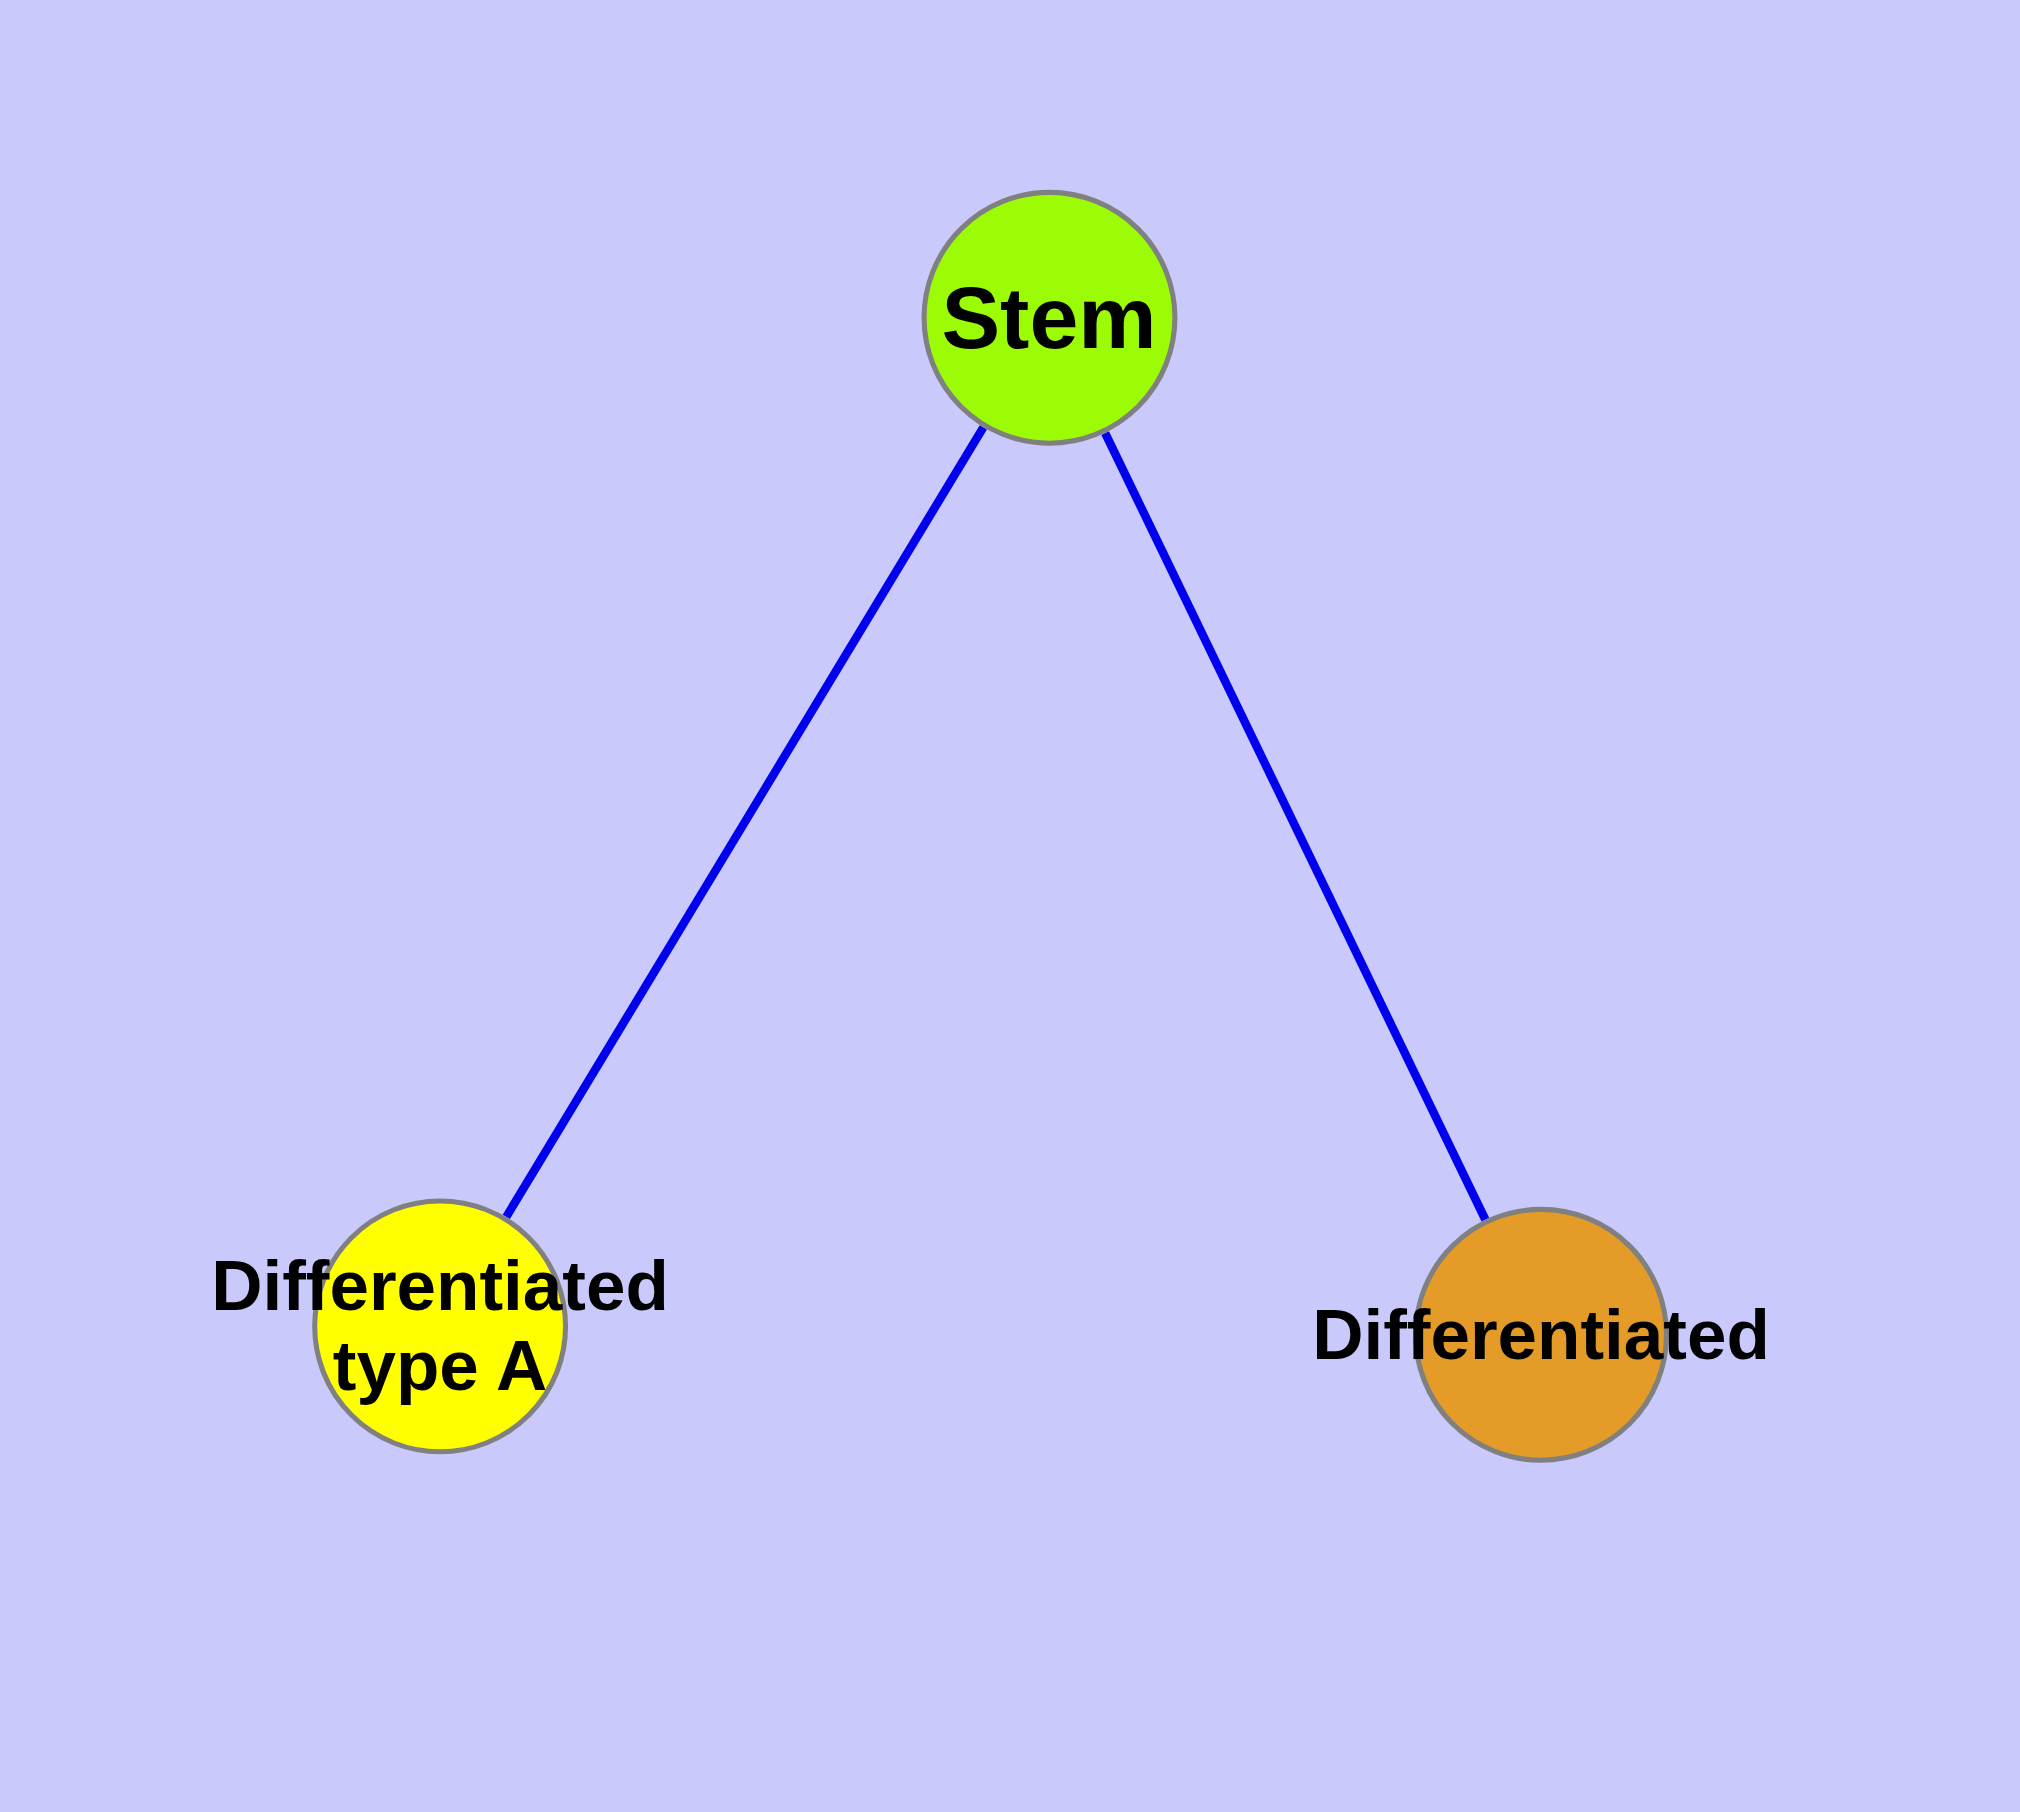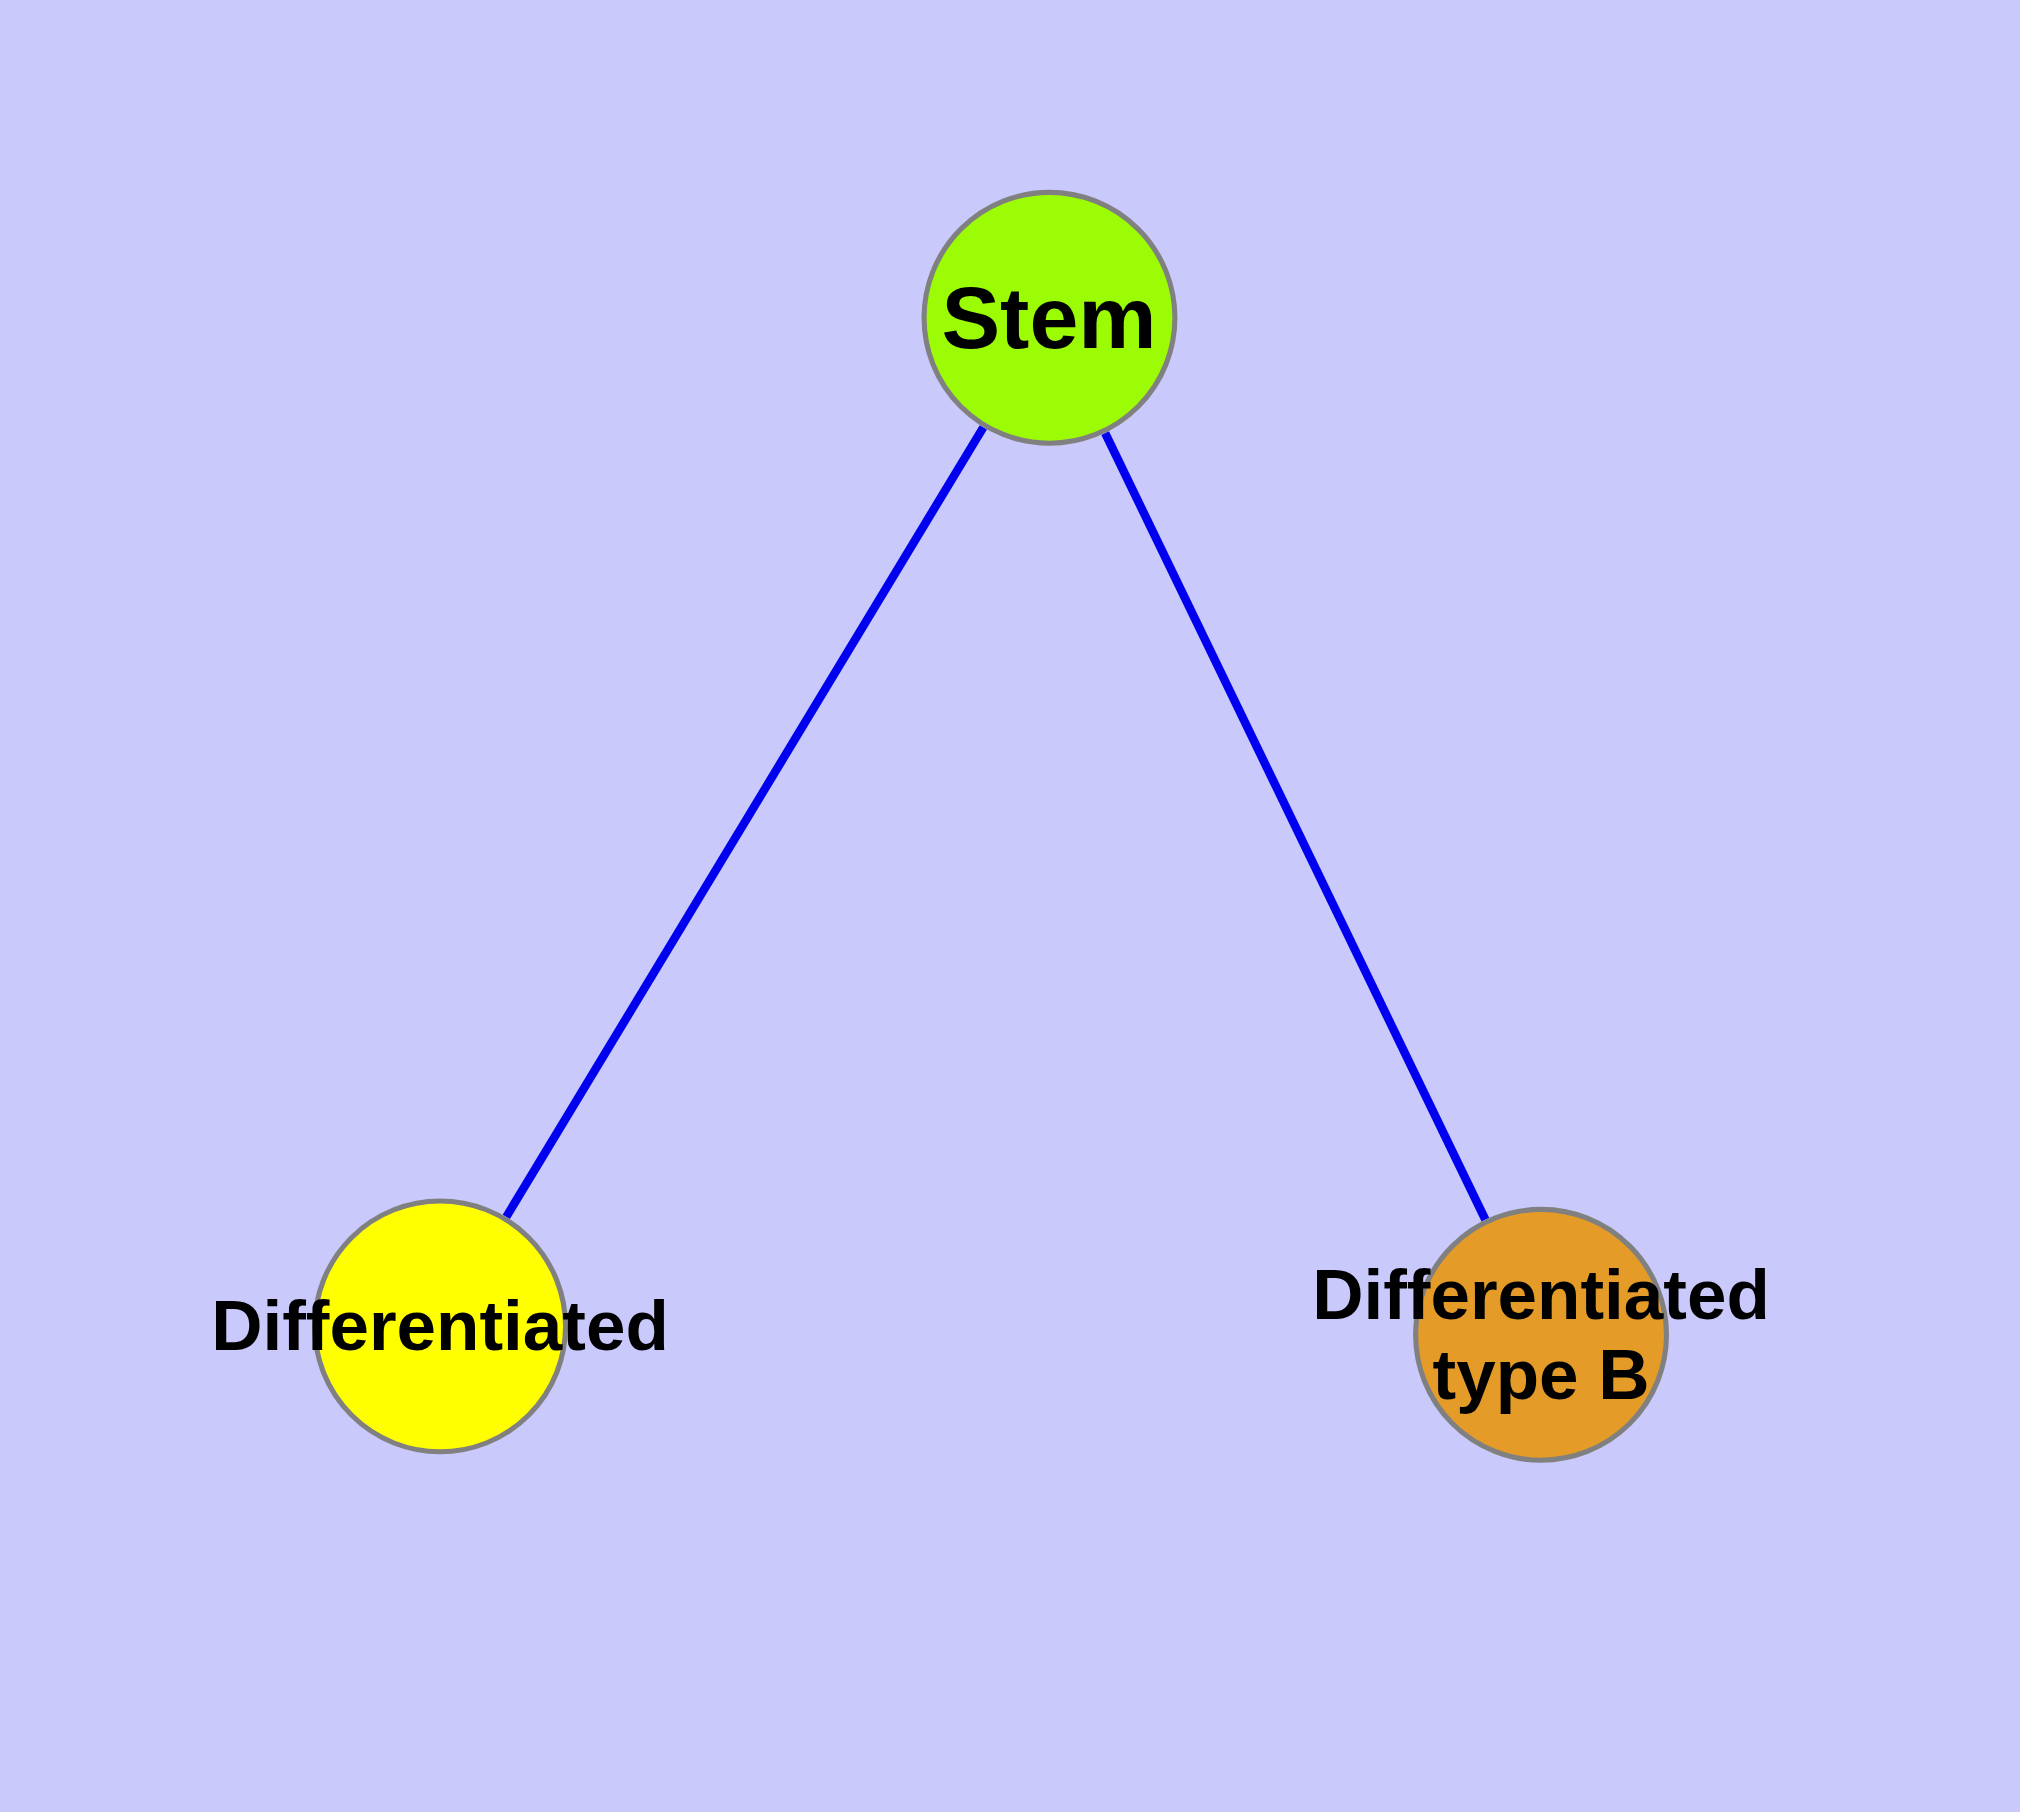--- a/index.html
+++ b/index.html
@@ -51,20 +51,20 @@
       <circle class="graph-node" cx="519" cy="1565" r="148" fill="#ffff00" stroke="#808080" stroke-width="6"></circle>
       <circle class="graph-node" cx="1818" cy="1575" r="148" fill="#e49b28" stroke="#808080" stroke-width="6"></circle>
     </g>
   </svg>
 
   <div class="node-label stem-label" style="left: 1049px; top: 318px; color: rgb(0, 0, 0);">
       <div>Stem</div>
     </div>
   <div class="node-label child-label" style="left: 440px; top: 1326px; color: rgb(0, 0, 0);">
       <div>Differentiated</div>
+      <div>type A</div>
     </div>
   <div class="node-label child-label" style="left: 1541px; top: 1335px; color: rgb(0, 0, 0);">
       <div>Differentiated</div>
-      <div>type B</div>
     </div>
 
 </div>
 
 
 </body></html>

